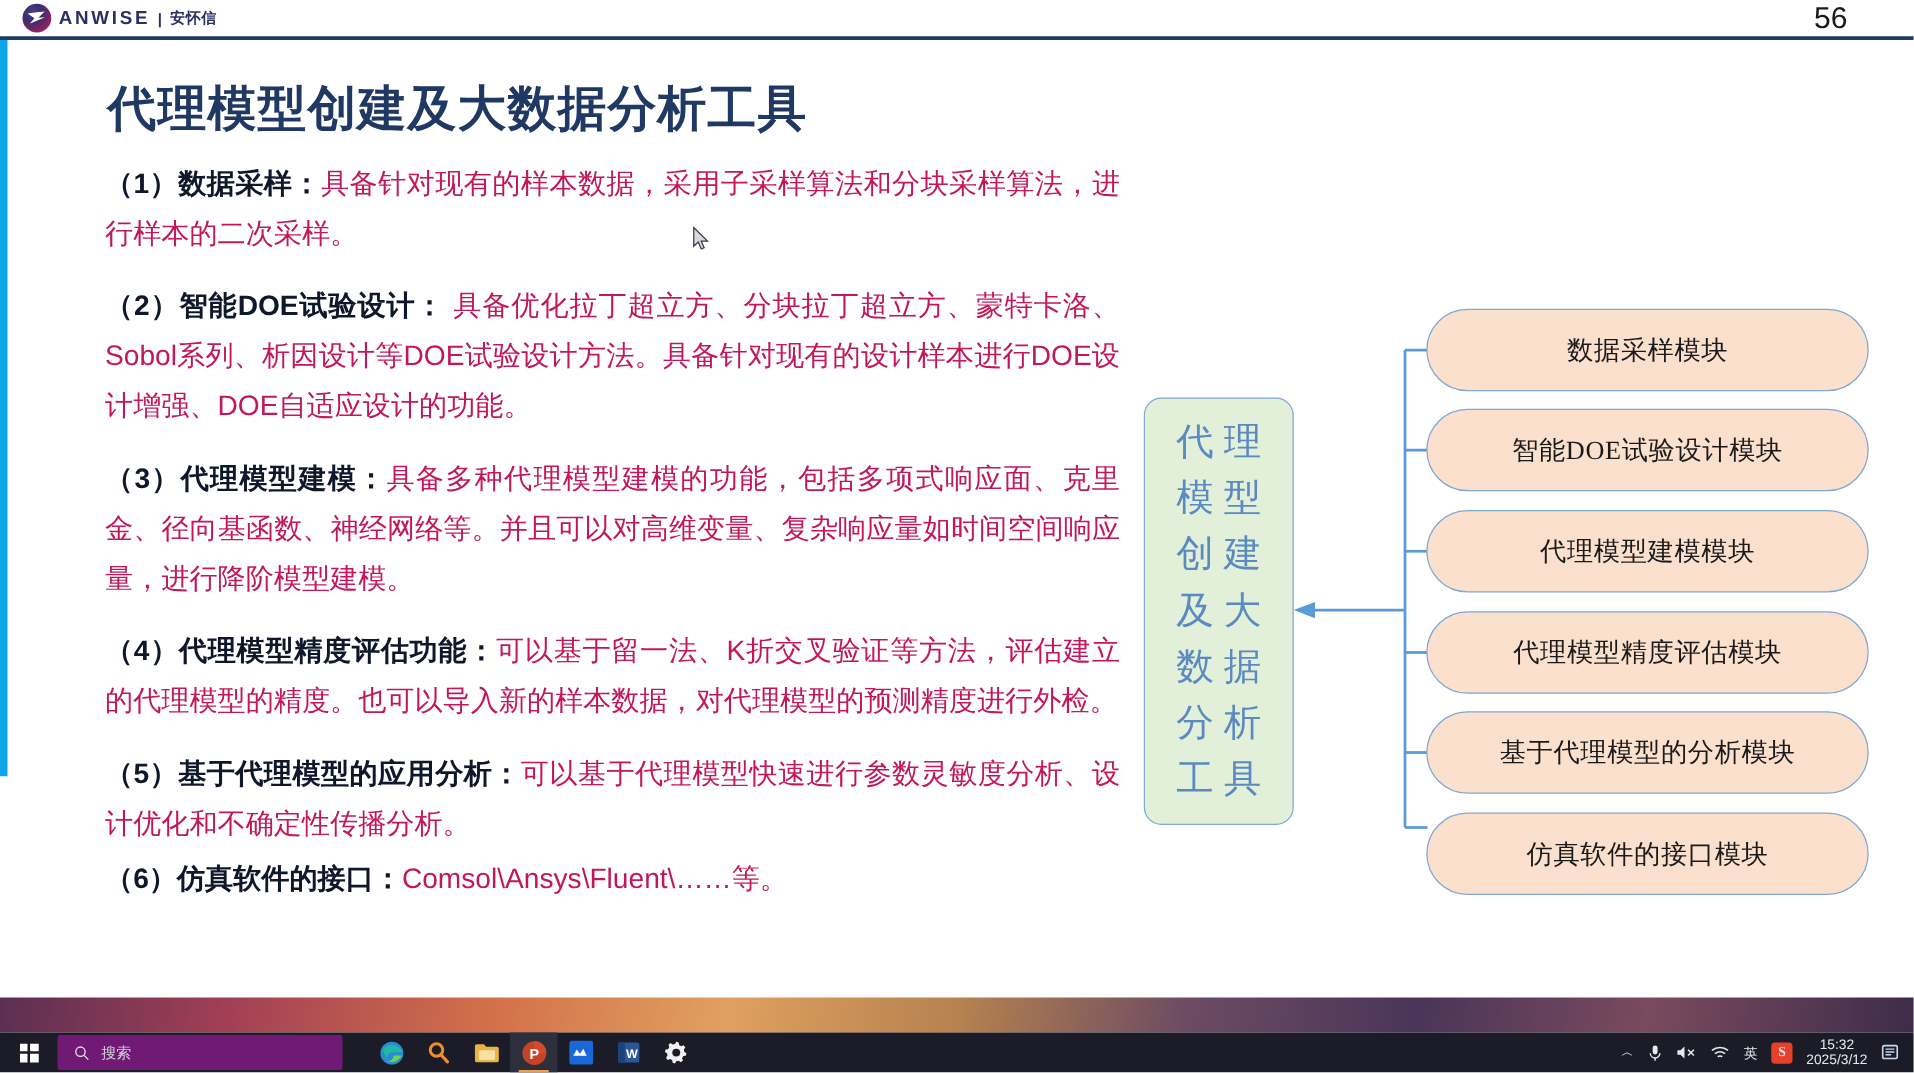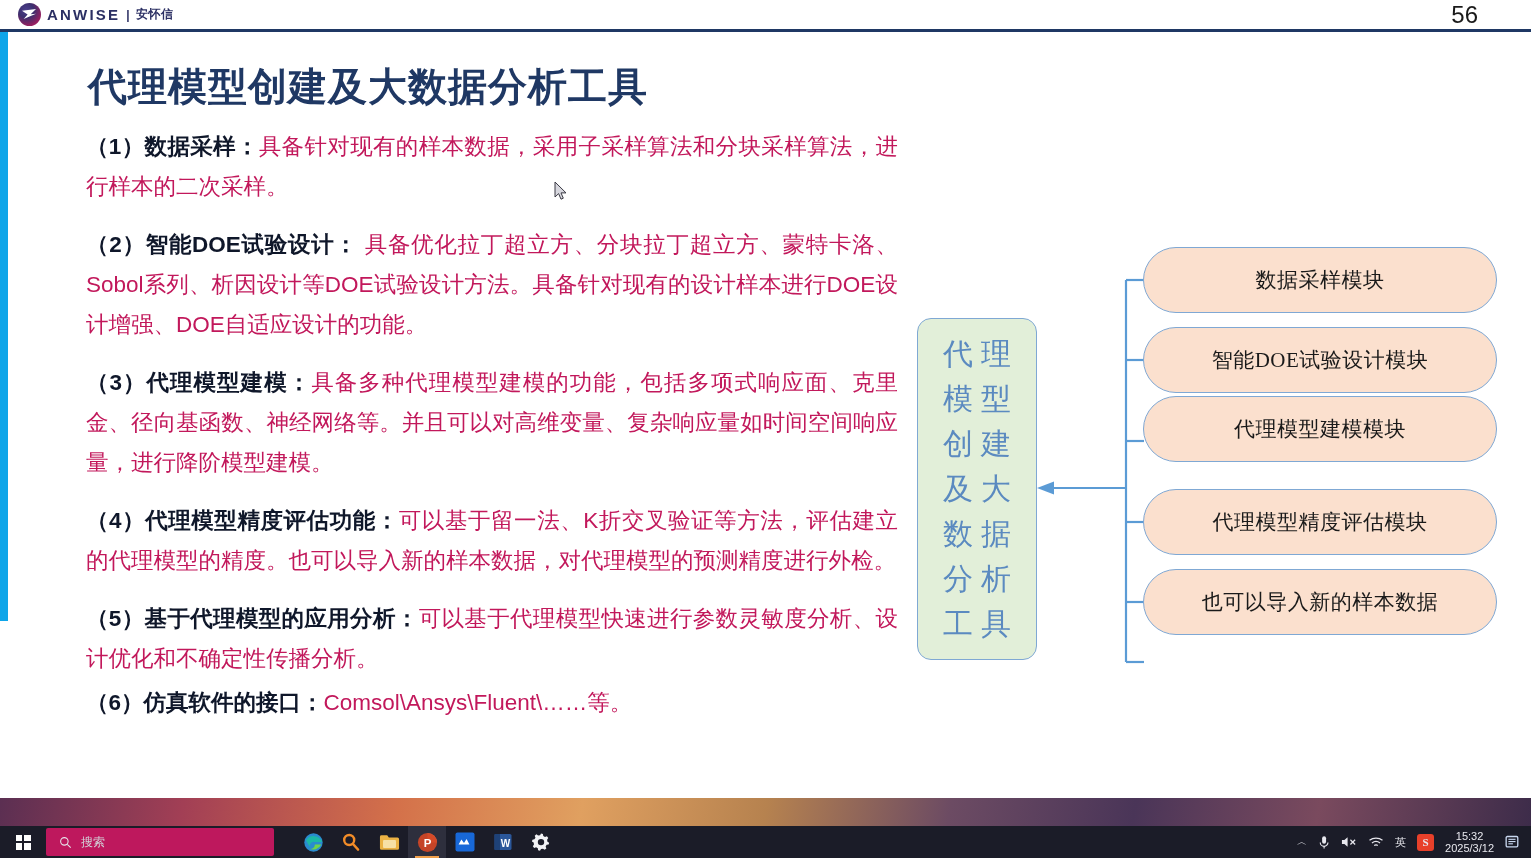--- a/index.html
+++ b/index.html
@@ -43,21 +43,21 @@
   }
   .header-rule {
     position: absolute; left: 0; top: 29px; width: 1531px; height: 3px;
     background: #1f3864;
   }
 
   
   .slide {
     position: absolute; left: 0; top: 32px; width: 1531px; height: 589px;
     background: #ffffff;
-    border-left: 8px solid #0ea5e9;
+    border-left: 6px solid #0ea5e9;
   }
 
   .slide-title {
     position: absolute; left: 80px; top: 28px;
     font-size: 39px; font-weight: 700; color: #1f3864;
     letter-spacing: 1px; white-space: nowrap;
   }
 
   .body-col {
     position: absolute; left: 78px; top: 95px; width: 812px;
@@ -118,21 +118,21 @@
     position: absolute; left: 0; top: 826px; width: 1531px; height: 32px;
     background: #1b1c28; display: flex; align-items: center;
   }
   .tb-start {
     width: 46px; height: 32px; display: flex; align-items: center; justify-content: center;
   }
   .win-glyph { width: 15px; height: 15px; display: grid;
     grid-template-columns: 1fr 1fr; grid-template-rows: 1fr 1fr; gap: 2px; }
   .win-glyph i { background: #ffffff; display: block; }
   .tb-search {
-    width: 228px; height: 28px; background: #be185d;
+    width: 228px; height: 28px; background: #701a75;
     display: flex; align-items: center; gap: 9px; padding-left: 13px;
     border-radius: 2px;
   }
   .tb-search .ph { color: #d2d2d8; font-size: 12px; }
   .tb-apps { display: flex; align-items: center; height: 32px; margin-left: 20px; }
   .tb-app { width: 38px; height: 32px; display: flex; align-items: center; justify-content: center; position: relative; }
   .tb-app.active { background: #2e2f3d; }
   .tb-app.active::after { content:''; position: absolute; bottom: 0; left: 7px; width: 24px; height: 2px; background: #f0a04b; }
 
   .tray { margin-left: auto; display: flex; align-items: center; gap: 11px; padding-right: 10px; height: 32px; }
@@ -223,28 +223,31 @@
           <span>具</span>
         </div>
       </div>
 
       <div class="mod-box" style="top:35px;">
         <span>数据采样模块</span>
         </div>
       <div class="mod-box" style="top:115px;">
         <span>智能DOE试验设计模块</span>
         </div>
-      <div class="mod-box" style="top:184px;text-align:center;">
+      <div class="mod-box" style="top:196px;text-align:center;">
         <span>代理模型建模模块</span>
         </div>
       <div class="mod-box" style="top:277px;">
         <span>代理模型精度评估模块</span>
         </div>
       <div class="mod-box" style="top:357px;">
-        <span>也可以导入新的样本数据</span>
+        <span>基于代理模型的分析模块</span>
+        </div>
+      <div class="mod-box" style="top:438px;">
+        <span>仿真软件的接口模块</span>
         </div>
     </div>
   </div>
 
   <svg class="cursor" viewBox="0 0 14 20">
     <path d="M1,1 L1,16 L4.6,12.6 L7,18.2 L9.3,17.2 L7,11.9 L12,11.9 Z" fill="#d7d7de" stroke="#3a3a44" stroke-width="1"></path>
   </svg>
 
   <div class="wallpaper"></div>
 

